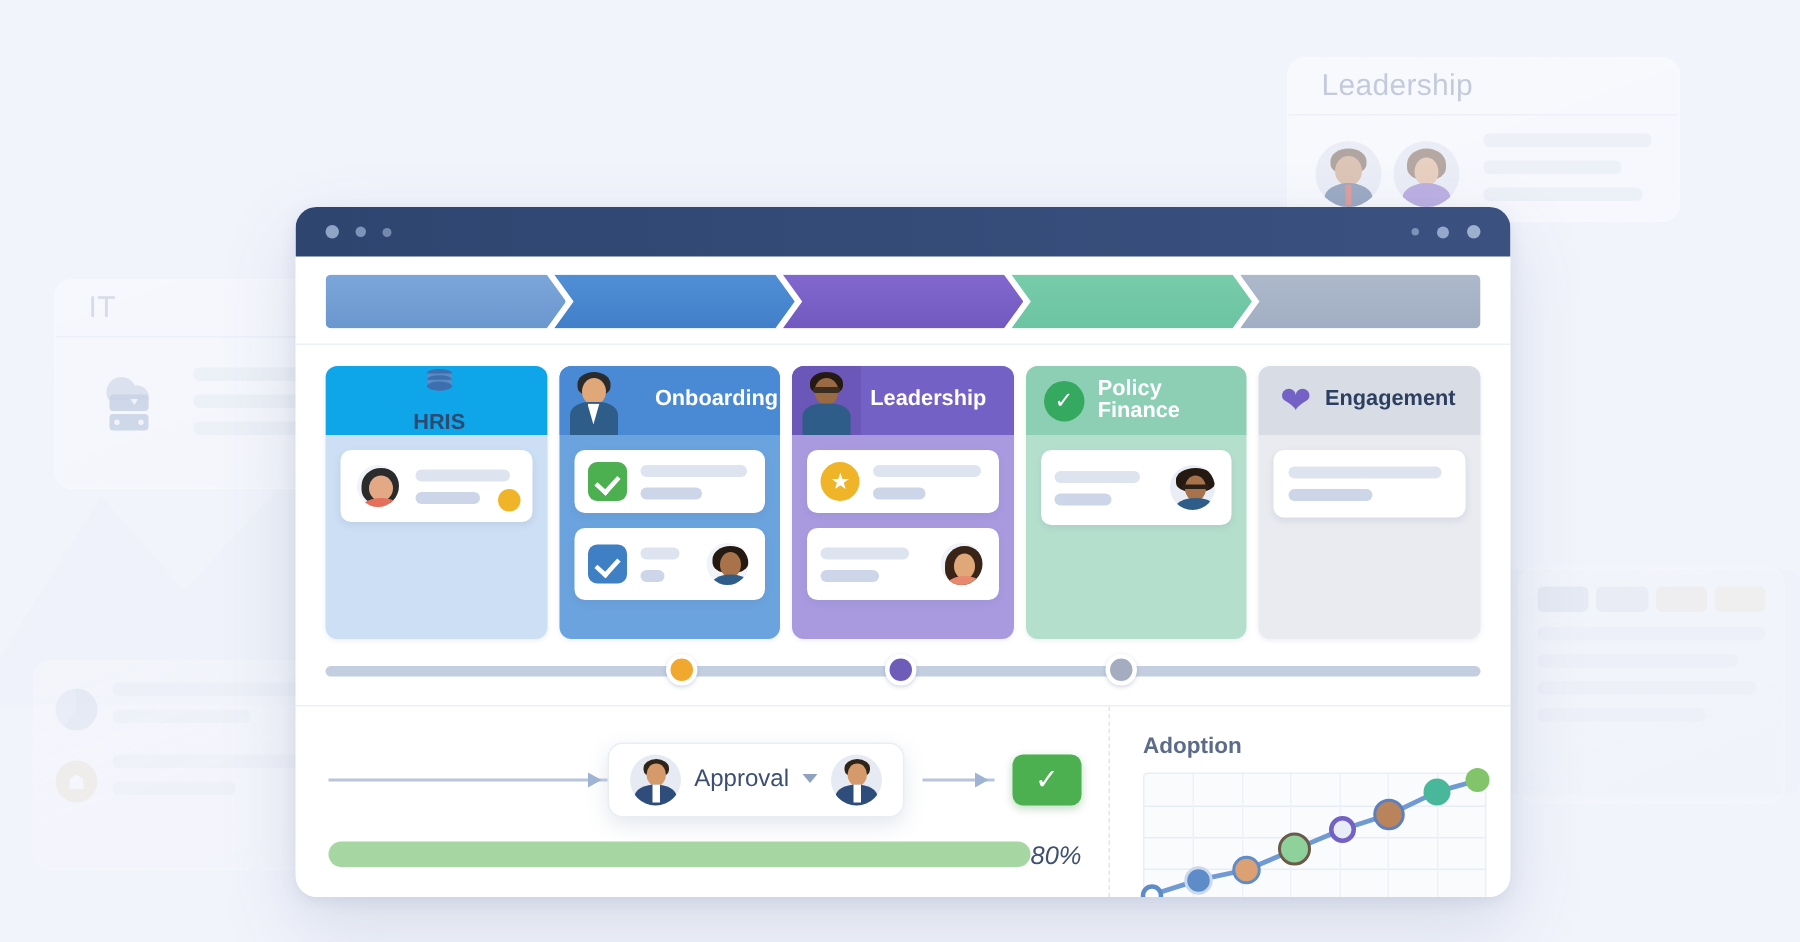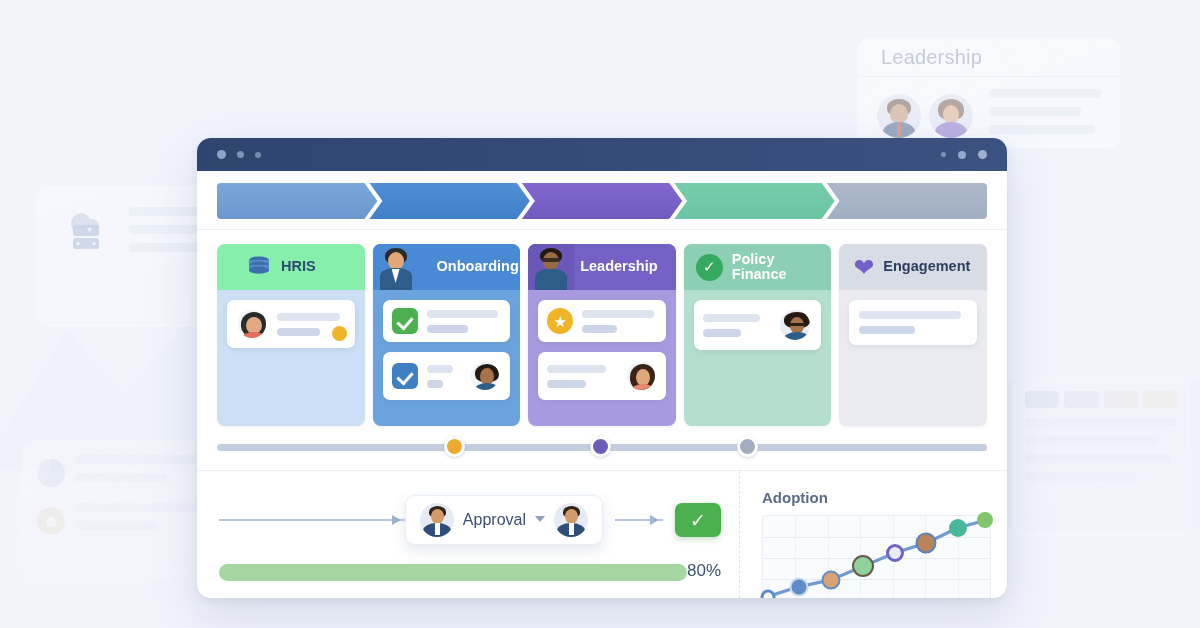--- a/index.html
+++ b/index.html
@@ -115,21 +115,21 @@
   .arrow.short { flex:none; width:48px; }
   .approval-pill {
     display:flex; align-items:center; gap:9px; background:#fff; border:1px solid #e9edf4; border-radius:10px;
     padding:7px 14px; box-shadow:0 5px 14px rgba(90,110,150,.17);
   }
   .approval-label { font-size:16px; color:#3c4f73; font-weight:500; }
   .caret { width:0;height:0;border:5px solid transparent;border-top:6px solid #8ea2c0; margin-top:3px; }
   .green-btn { width:46px; height:34px; border-radius:7px; background:#4caf50; display:flex;align-items:center;justify-content:center;
                box-shadow:0 2px 6px rgba(60,140,70,.3); color:#fff; font-size:19px; }
 
-  #progress-row { display:flex; align-items:flex-end; margin-top:14px; }
+  #progress-row { display:flex; align-items:flex-start; margin-top:14px;font-style:italic; }
   #progress-outer { flex:1; height:17px; border-radius:9px; background:#a6d6a2; overflow:hidden; }
   #progress-inner { height:100%; background:#5cad57; border-radius:9px; }
   #progress-label { font-size:17px; color:#3f5170; font-weight:500; }
 
   #adoption-title { font-size:15px; color:#5b6b89; font-weight:600; margin-bottom:9px; }
   #adoption-chart { position:relative; height:86px; background:#fafbfd; border:1px solid #eaeef5; border-radius:3px; }
   .gridline-h { position:absolute; left:0; right:0; height:1px; background:#e8edf5; }
   .gridline-v { position:absolute; top:0; bottom:0; width:1px; background:#eef1f7; }
   .pt { position:absolute; border-radius:50%; transform:translate(-50%,-50%); }
   .mountain { position:absolute; background:#e4e9f4; opacity:.55; }
@@ -141,20 +141,23 @@
 </head>
 <body>
 
 <div id="stage">
 
   <div class="mountain" style="left:-20px; top:300px; width:230px; height:170px; clip-path:polygon(0 100%,38% 18%,62% 55%,100% 0,100% 100%); opacity:.45;"></div>
   <div class="mountain" style="left:1000px; top:380px; width:200px; height:150px; opacity:.4; border-radius:8px;"></div>
 
 
   <div class="bg-card" style="left:36px; top:186px; width:240px; height:140px;">
+    <div class="bg-head">
+      <span class="bg-title">IT</span>
+    </div>
     <div class="bg-body">
       <div class="row-flex" style="align-items:flex-start;">
         <svg width="58" height="50" viewBox="0 0 58 50">
           <path d="M14 22a10 10 0 0 1 19-4 8 8 0 0 1 9 10H16a7 7 0 0 1-2-6z" fill="#a9bbd6" opacity=".75"></path>
           <rect x="16" y="24" width="26" height="11" rx="2.5" fill="#94aaca" opacity=".85"></rect>
           <rect x="16" y="37" width="26" height="11" rx="2.5" fill="#94aaca" opacity=".85"></rect>
           <circle cx="21" cy="42.5" r="1.8" fill="#eef2f8"></circle>
           <circle cx="37" cy="42.5" r="1.8" fill="#eef2f8"></circle>
           <path d="M30 27l5 0-2.5 4z" fill="#eef2f8"></path>
         </svg>
@@ -250,21 +253,21 @@
       <span class="chev" style="background:linear-gradient(180deg,#508ed6,#4180c9);"></span>
       <span class="chev" style="background:linear-gradient(180deg,#8268ce,#7159c0);"></span>
       <span class="chev" style="background:linear-gradient(180deg,#77ccaa,#6cc4a2);"></span>
       <span class="chev" style="background:linear-gradient(180deg,#adb8cb,#a2aec3);"></span>
     </div>
     <div id="divider-top"></div>
 
     <div id="cards">
 
       <div class="card" style="background:#ccdff4;">
-        <div class="card-head" style="background:#86efac;padding-left:29px;">
+        <div class="card-head" style="background:#0ea5e9;padding-left:14px;flex-direction:column;">
           <svg width="26" height="26" viewBox="0 0 26 26">
             <ellipse cx="13" cy="6" rx="10" ry="3.6" fill="#3d6fae"></ellipse>
             <path d="M3 6v5c0 2 4.5 3.6 10 3.6S23 13 23 11V6" fill="#5b8bc6"></path>
             <ellipse cx="13" cy="11" rx="10" ry="3.6" fill="#3d6fae"></ellipse>
             <path d="M3 11v5c0 2 4.5 3.6 10 3.6S23 18 23 16v-5" fill="#5b8bc6"></path>
             <ellipse cx="13" cy="16" rx="10" ry="3.6" fill="#3d6fae"></ellipse>
           </svg>
           <span class="card-title" style="color:#2d4a73;">HRIS</span>
         </div>
         <div class="card-body">

